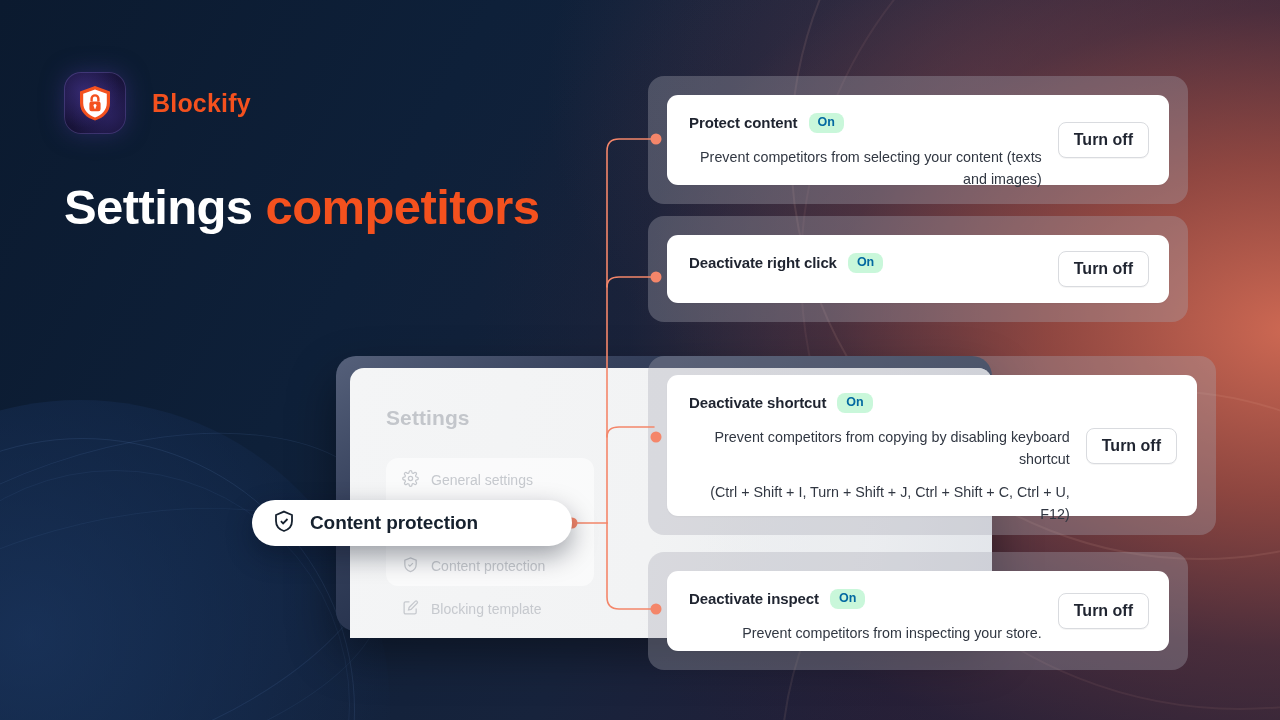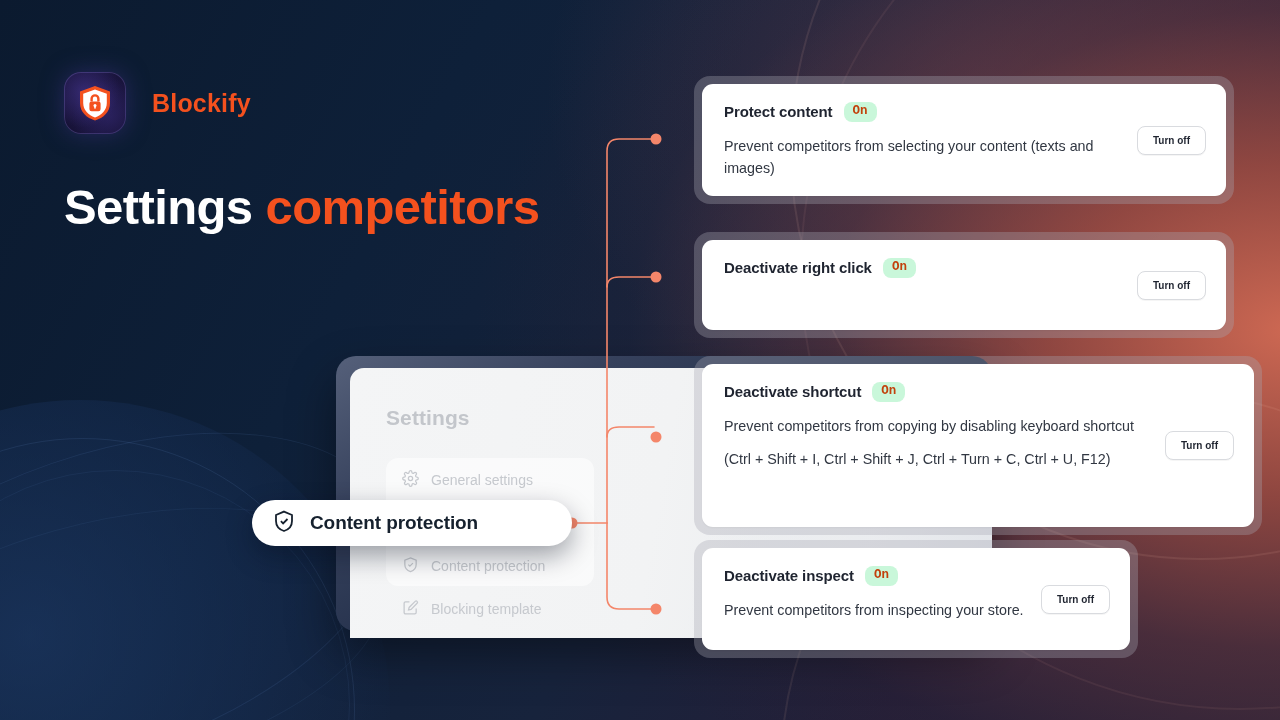--- a/index.html
+++ b/index.html
@@ -130,53 +130,52 @@
   .pill-label { font-size: 19px; font-weight: bold; color: #16212e; letter-spacing: -0.1px; }
 
   
   #wires { position: absolute; left: 0; top: 0; width: 1280px; height: 720px; pointer-events: none; z-index: 8; }
 
   
   .card-frame {
     position: absolute;
     border-radius: 16px;
     background: rgba(168,168,180,0.34);
-    padding: 8px;
+    padding: 19px;
     z-index: 6;
-    margin-left: 46px;
   }
   .card {
     width: 100%; height: 100%;
     background: #ffffff; border-radius: 11px;
     padding: 18px 20px 18px 22px;
     display: flex; align-items: flex-start; justify-content: space-between; gap: 16px;
     box-shadow: 0 1px 2px rgba(0,0,0,0.04);
   }
   .card-body { flex: 1 1 auto; min-width: 0; }
   .card-head { display: flex; align-items: center; gap: 11px; }
   .card-title { font-size: 15px; font-weight: bold; color: #1f2430; letter-spacing: -0.1px; }
   .badge {
-    font-size: 12.5px; font-weight: bold; color: #c2410c;
-    background: #c9f7da; border-radius: 8px; padding: 3px 9px 4px; line-height: 1; font-family: Liberation Mono, monospace;
-  }
-  .card-desc { margin-top: 13px; font-size: 14.3px; line-height: 1.55; color: #313742; }
+    font-size: 12.5px; font-weight: bold; color: #0369a1;
+    background: #c9f7da; border-radius: 8px; padding: 3px 9px 4px; line-height: 1;
+  }
+  .card-desc { margin-top: 13px; font-size: 14.3px; line-height: 1.55; color: #313742; text-align: right; }
   .card-desc + .card-desc { margin-top: 11px; }
   .btn {
     flex: 0 0 auto; align-self: center;
     background: #fff; border: 1px solid #d9dbdf; border-radius: 8px;
-    padding: 8px 15px; font-size: 10px; font-weight: bold; color: #1f2430;
+    padding: 8px 15px; font-size: 16px; font-weight: bold; color: #1f2430;
     font-family: "Liberation Sans", sans-serif;
     box-shadow: 0 1px 0 rgba(0,0,0,0.04);
     cursor: pointer; white-space: nowrap;
   }
 
   #card0 { left: 648px; top: 76px;  width: 540px; height: 128px; }
-  #card1 { left: 648px; top: 232px; width: 540px; height: 106px; }
+  #card1 { left: 648px; top: 216px; width: 540px; height: 106px; }
   #card2 { left: 648px; top: 356px; width: 568px; height: 179px; }
-  #card3 { left: 648px; top: 540px; width: 444px; height: 118px; }
+  #card3 { left: 648px; top: 552px; width: 540px; height: 118px; }
 </style>
 </head>
 <body>
 
 <div id="stage">
 
   <div class="globe g1"></div>
   <div class="globe g2"></div>
   <div class="globe g3"></div>
   <div class="ellipse-band"></div>
@@ -306,21 +305,21 @@
   </div>
 
   <div class="card-frame" id="card2">
     <div class="card">
       <div class="card-body">
         <div class="card-head">
           <span class="card-title">Deactivate shortcut</span>
           <span class="badge">On</span>
         </div>
         <p class="card-desc">Prevent competitors from copying by disabling keyboard shortcut</p>
-        <p class="card-desc">(Ctrl + Shift + I, Ctrl + Shift + J, Ctrl + Turn + C, Ctrl + U, F12)</p>
+        <p class="card-desc">(Ctrl + Shift + I, Turn + Shift + J, Ctrl + Shift + C, Ctrl + U, F12)</p>
       </div>
       <button class="btn">Turn off</button>
     </div>
   </div>
 
   <div class="card-frame" id="card3">
     <div class="card">
       <div class="card-body">
         <div class="card-head">
           <span class="card-title">Deactivate inspect</span>

